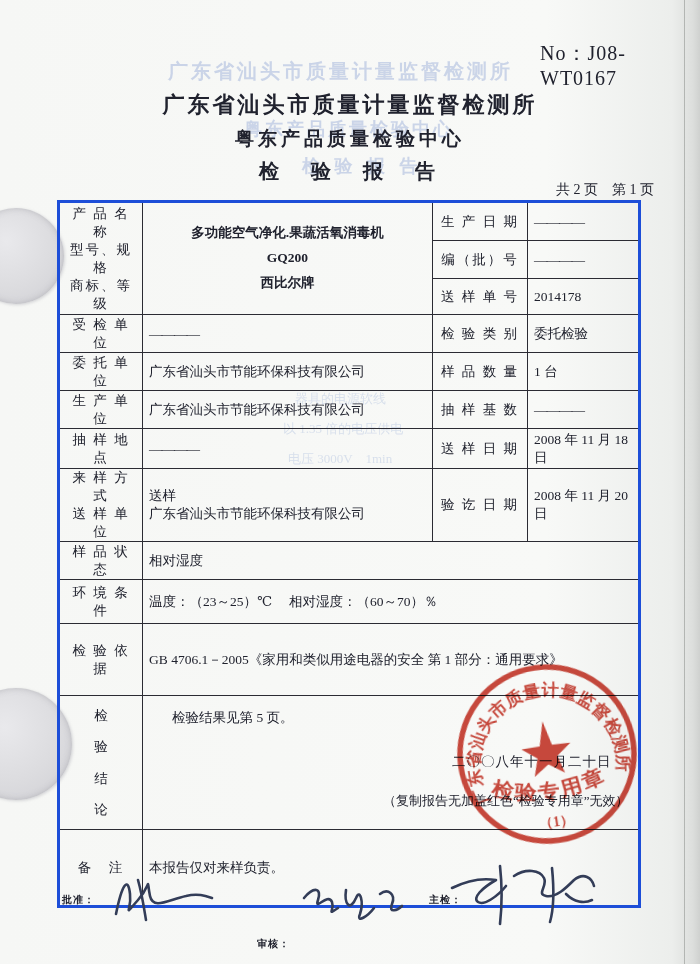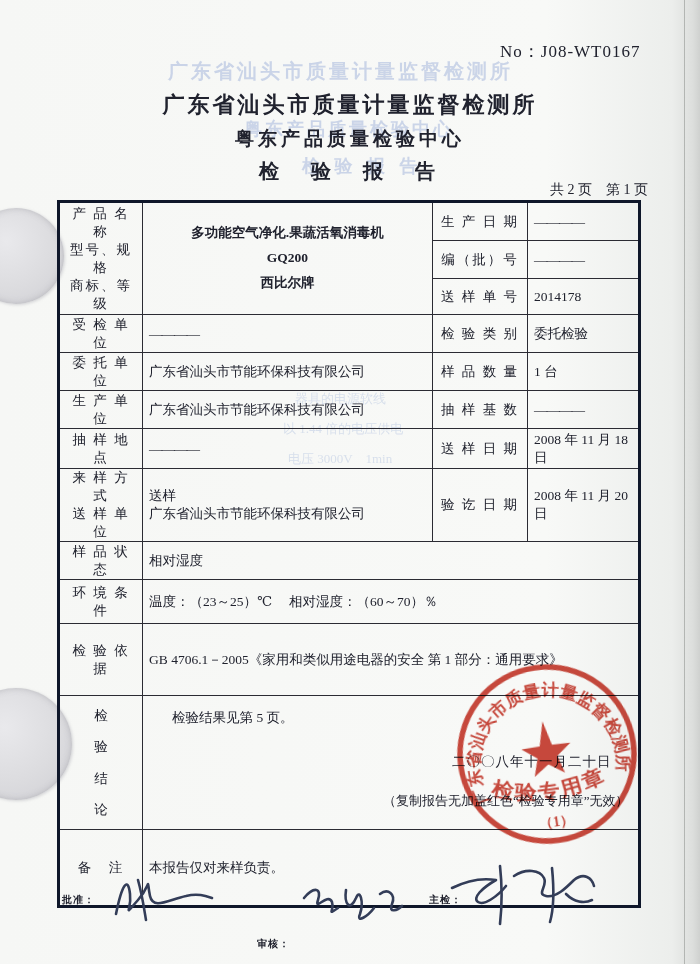--- a/index.html
+++ b/index.html
@@ -12,32 +12,32 @@
   
   .hole{position:absolute;border-radius:50%;
     background:radial-gradient(circle at 40% 35%,#e9e9ec 0%,#dcdcdf 55%,#cfcfd4 100%);
     box-shadow:inset 0 0 6px rgba(120,120,130,.35), 1px 1px 3px rgba(160,160,170,.4);}
   .edge-line{position:absolute;top:0;bottom:0;width:1px;background:rgba(120,125,120,.45);}
   
   .ghost{position:absolute;color:rgba(98,128,198,.30);filter:blur(.6px);
     font-weight:bold;white-space:nowrap;}
   .ghost-frag{position:absolute;color:rgba(105,135,200,.22);filter:blur(.7px);white-space:nowrap;font-size:13px;}
   
-  .no-line{position:absolute;left:500px;top:40px;font-size:17px;letter-spacing:1px;font-family:Liberation Serif, serif;}
+  .no-line{position:absolute;left:540px;top:40px;font-size:20px;letter-spacing:1px;font-family:Liberation Serif, serif;}
   .hdr{position:absolute;left:0;width:700px;text-align:center;font-weight:bold;}
   .org1{top:90px;font-size:22px;letter-spacing:3px;}
   .org2{top:126px;font-size:19px;letter-spacing:4px;}
   .rpt{top:158px;font-size:20px;letter-spacing:6px;}
-  .pagination{position:absolute;top:181px;right:52px;font-size:14px;}
+  .pagination{position:absolute;top:181px;right:46px;font-size:14px;}
   
   table.main{position:absolute;left:57px;top:200px;border-collapse:collapse;table-layout:fixed;
     width:581px;font-size:13.5px;}
   table.main td{border:1px solid #2b2b33;padding:0 6px;vertical-align:middle;
     overflow:hidden;}
-  table.main{border:3px solid #0f172a;}
+  table.main{border:3px solid #1d4ed8;}
   td.lbl{text-align:center;letter-spacing:2px;padding:0 2px;}
   td.val{padding-left:10px;}
   .ml{white-space:pre-line;}
   td.center{text-align:center;margin-left:12px;}
   .prodline{line-height:1.85;font-weight:bold;}
   .dash{letter-spacing:-1px;}
   
   td.concl-lbl{letter-spacing:0;}
   .concl-lbl-inner{white-space:pre-line;line-height:2.3;text-align:center;}
   .concl-result{position:absolute;left:172px;top:709px;font-size:13.5px;}
@@ -56,21 +56,21 @@
 <body>
 
 <div class="hole" style="left:-32px;top:208px;width:96px;height:96px;"></div>
 <div class="hole" style="left:-40px;top:688px;width:112px;height:112px;"></div>
 <div class="edge-line" style="left:684px;"></div>
 
 <div class="ghost" style="left:168px;top:58px;font-size:20px;letter-spacing:3px;">广东省汕头市质量计量监督检测所</div>
 <div class="ghost" style="left:244px;top:117px;font-size:18px;letter-spacing:3px;">粤东产品质量检验中心</div>
 <div class="ghost" style="left:302px;top:154px;font-size:18px;letter-spacing:5px;">检 验 报 告</div>
 <div class="ghost-frag" style="left:295px;top:390px;">器具的电源软线</div>
-<div class="ghost-frag" style="left:283px;top:420px;">以 1.44 倍的电压供电</div>
+<div class="ghost-frag" style="left:283px;top:420px;">以 1.35 倍的电压供电</div>
 <div class="ghost-frag" style="left:288px;top:450px;">电压 3000V　1min</div>
 
 <div class="no-line"><span>No：</span><span>J08-WT0167</span></div>
 <div class="hdr org1">广东省汕头市质量计量监督检测所</div>
 <div class="hdr org2">粤东产品质量检验中心</div>
 <div class="hdr rpt">检　验　报　告</div>
 <div class="pagination">共 2 页　第 1 页</div>
 
 <table class="main">
   <colgroup>

